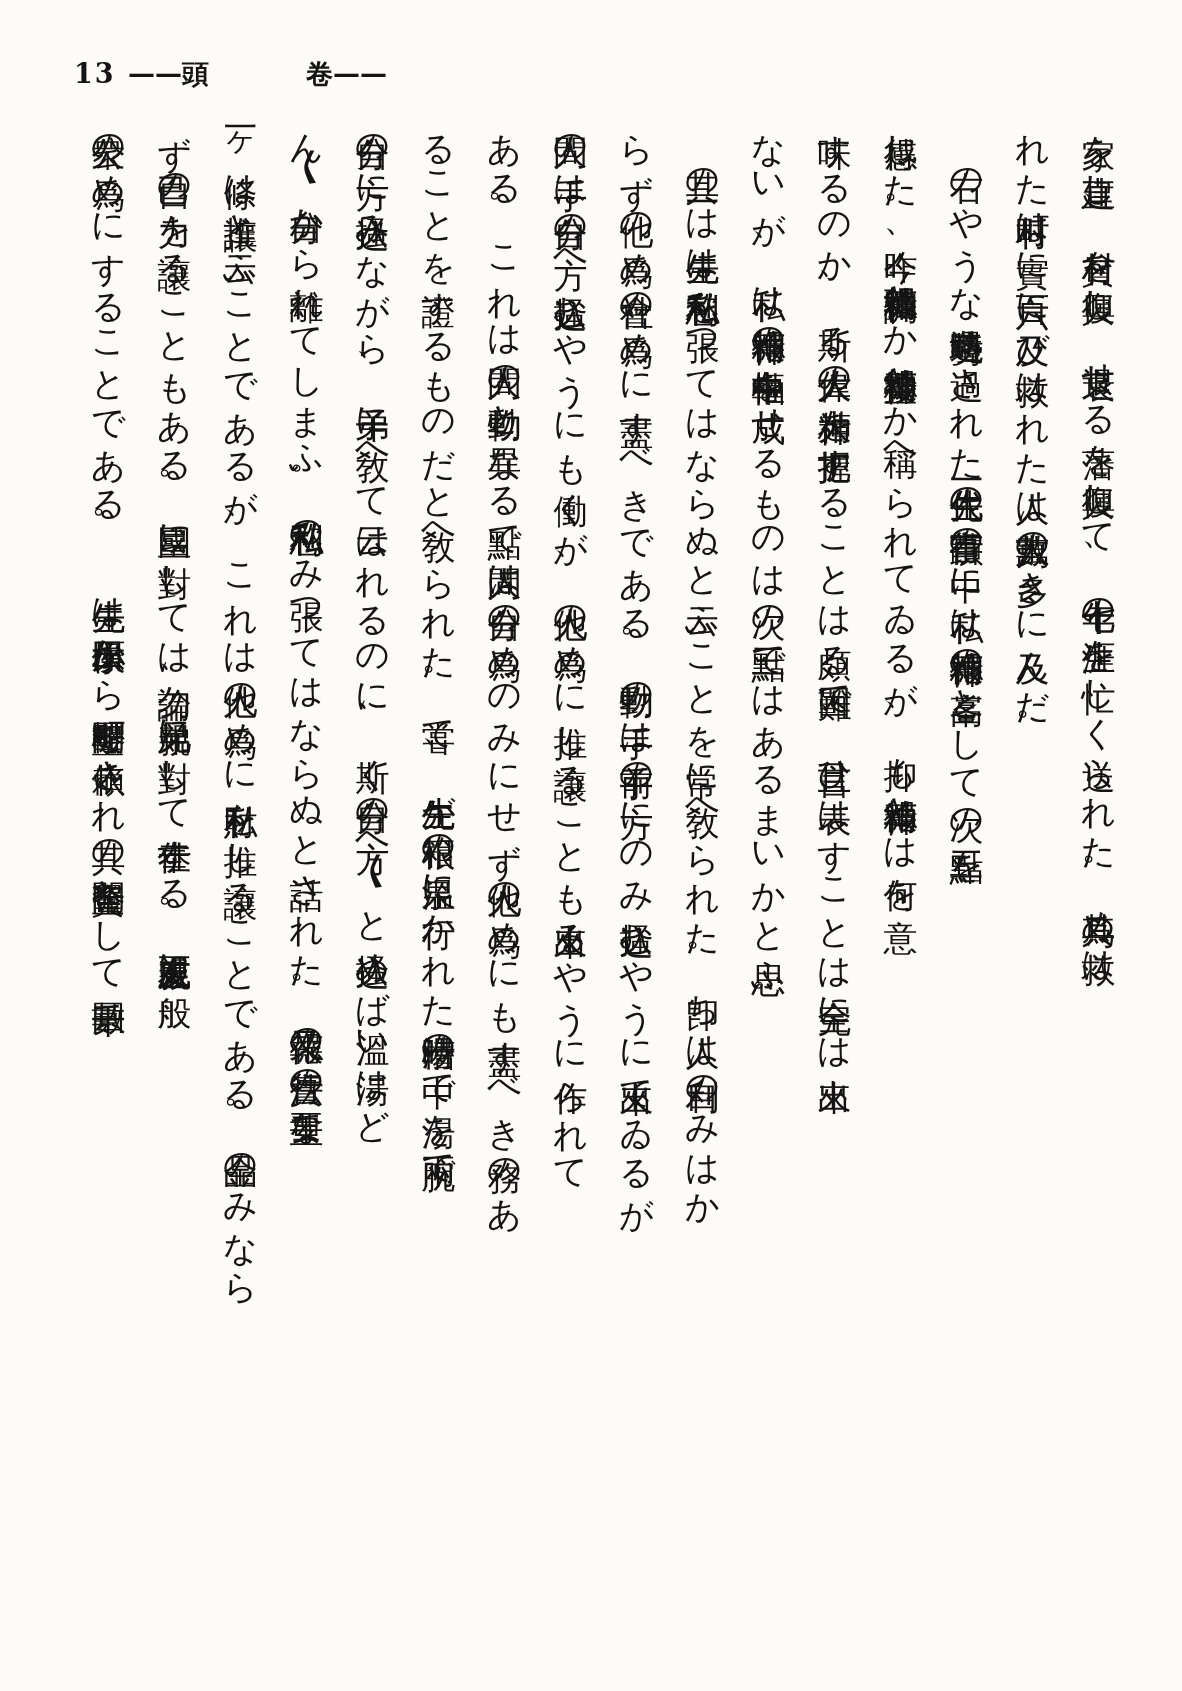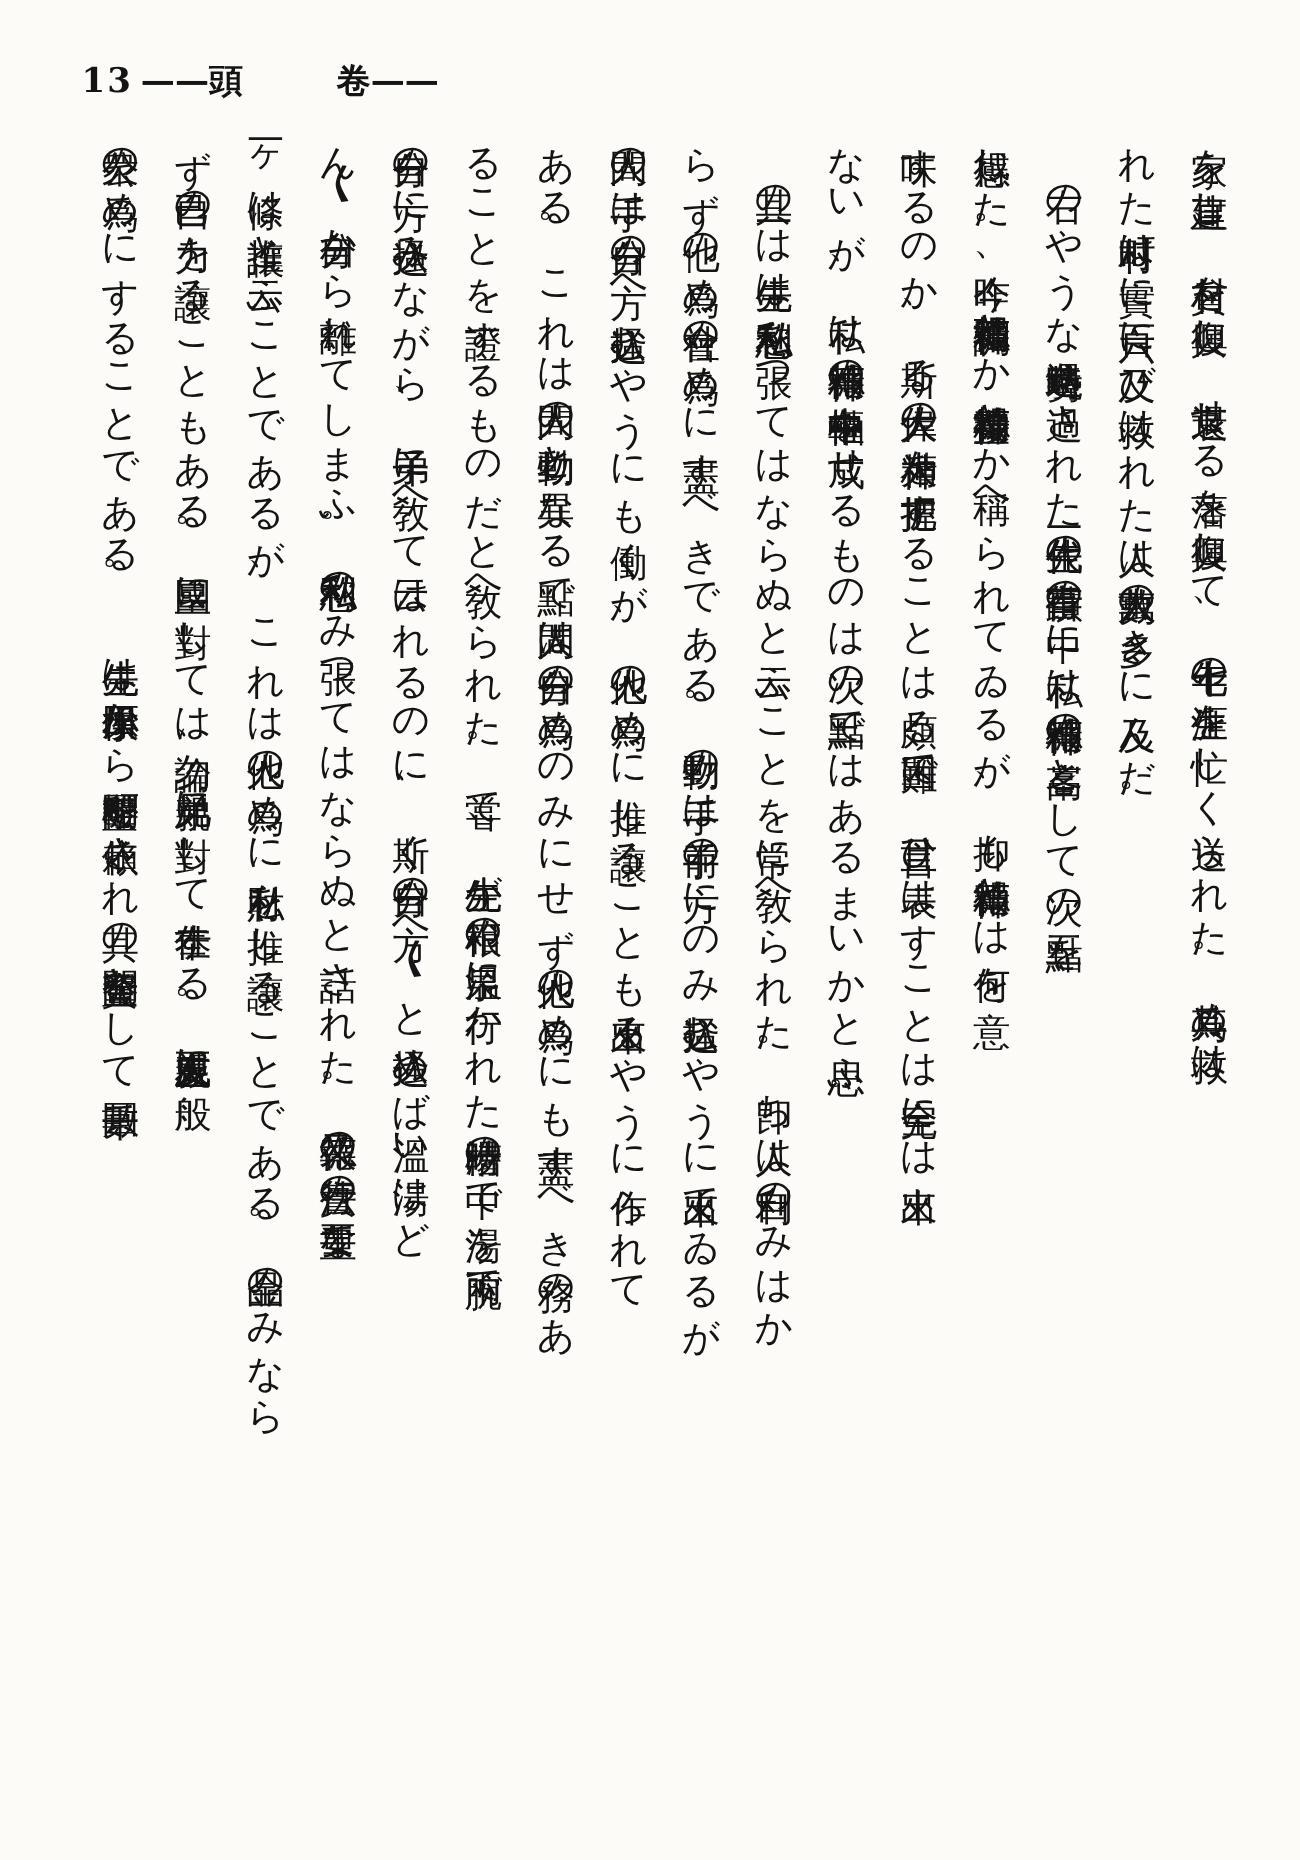--- a/index.html
+++ b/index.html
@@ -16,21 +16,21 @@
     font-family: "DejaVu Serif", "Liberation Serif", serif;
     color: #141414;
   }
   
   #running-head {
     position: absolute;
     top: 54px;
     left: 0;
     width: 100%;
     height: 40px;
-    font-size: 31px;
+    font-size: 27px;
     line-height: 40px;
     white-space: nowrap;
   }
   #page-number {
     position: absolute;
     left: 74px;
     top: 0;
     letter-spacing: 2px;
     font-weight: bold;
   }

